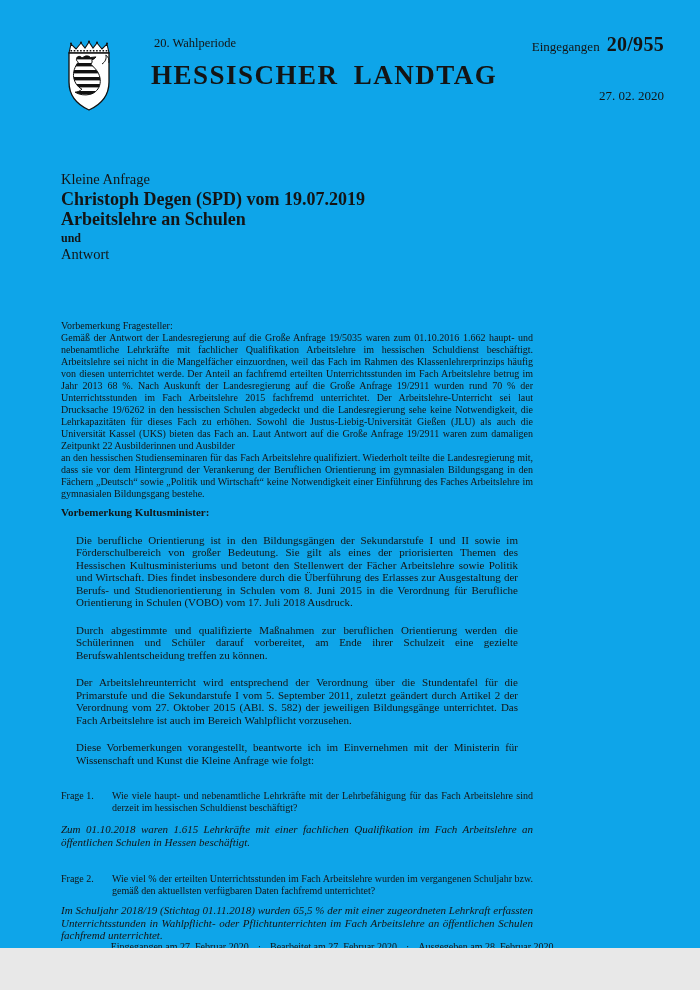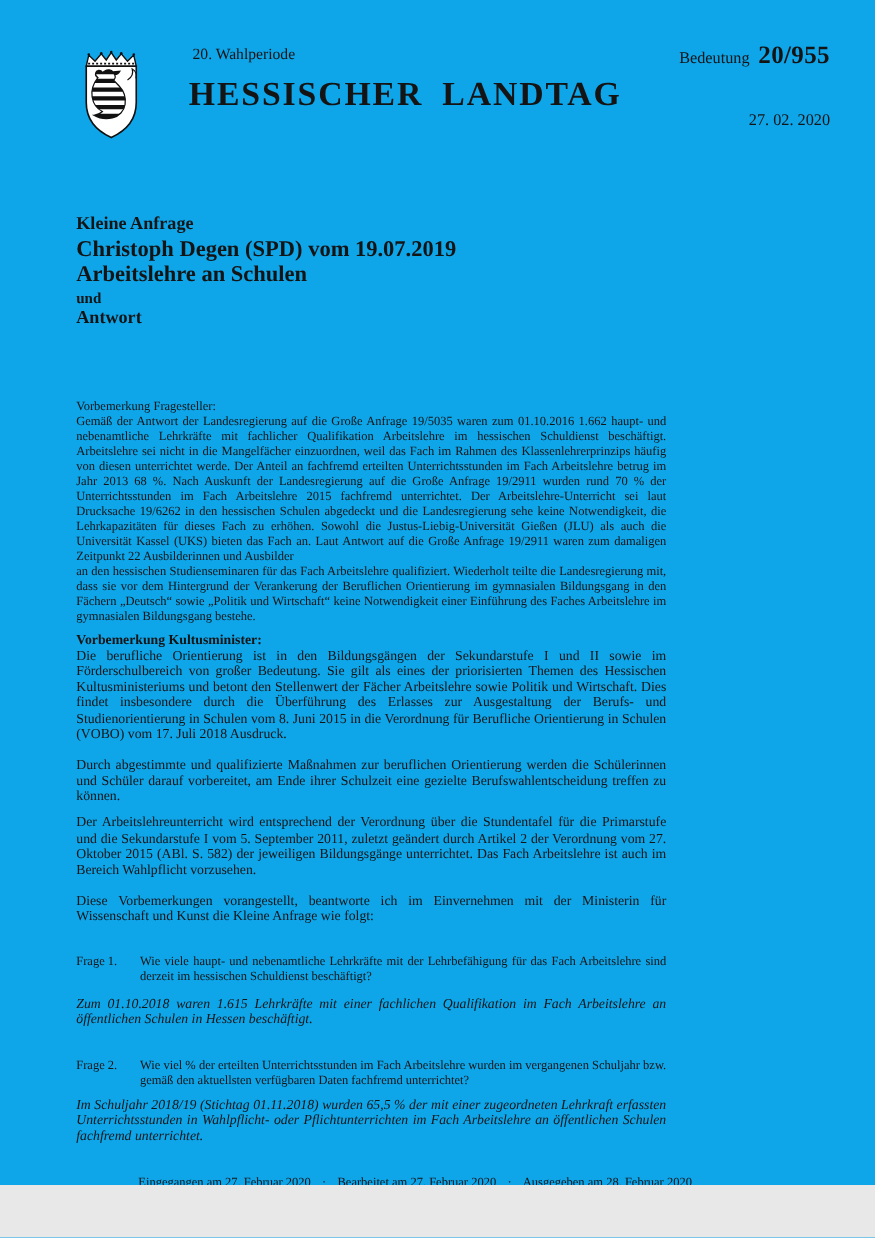--- a/index.html
+++ b/index.html
@@ -22,34 +22,34 @@
   }
   .drucksache{
     position:absolute;right:36px;top:33px;
     display:flex;align-items:baseline;gap:7px;
   }
   .ds-label{font-size:13px;}
   .ds-number{font-size:20px;font-weight:bold;letter-spacing:.3px;}
   .doc-date{position:absolute;right:36px;top:88px;font-size:13px;}
   
   .title-block{position:absolute;left:61px;top:171px;}
-  .tb-big{font-size:14.5px;font-weight:bold;line-height:17px;margin:0;}
+  .tb-big{font-size:14.5px;font-weight:normal;line-height:17px;margin:0;}
   .tb-mid{font-size:18px;font-weight:bold;line-height:15px;margin:4px 0 0 0;}
   .tb-subject{margin-top:5px;}
   .tb-und{font-size:12px;font-weight:bold;line-height:14px;margin:4px 0 0 0;}
   .tb-antwort{margin-top:1px;}
   .tb-minister{font-size:12px;font-weight:bold;line-height:14px;margin:4px 0 0 0;}
   
   .body{position:absolute;left:61px;top:320px;width:472px;}
   .small{font-size:10px;line-height:12px;}
   .reg{font-size:11px;line-height:12.5px;}
   .vf-heading{font-weight:normal;margin:0;}
   .vf-para{margin:0;text-align:justify;}
   .vk-heading{font-weight:bold;margin:6px 0 0 0;}
-  .vk-para{margin:0;text-align:justify;}
+  .vk-para{margin:15px;text-align:justify;}
   .mt-blank{margin-top:12.5px;}
   .mt-med{margin-top:8.5px;}
   .frage{display:flex;margin-top:24px;}
   .frage2{margin-top:25px;}
   .frage-label{width:51px;flex:none;}
   .frage-q{flex:1;text-align:justify;}
   .answer{margin:9px 0 0 0;text-align:justify;font-style:italic;}
   .answer2{margin-top:7px;}
   
   .footer{position:absolute;left:61px;top:941px;font-size:10px;line-height:12px;}
@@ -88,21 +88,21 @@
       <rect x="8" y="51" width="38" height="3.4" fill="#111111"></rect>
     </g>
     <path d="M20,18 c-1.5,-2.5 -5,-2 -5.5,0.5 c-0.4,1.8 0.6,3 1.8,3.6 c-3.5,4.5 -5.5,10 -4.6,15.5 c0.8,5 3.8,9.4 8.2,11.6 c-1.8,1.8 -4.2,2.8 -6.8,3 c4.4,2.6 9.8,3.4 14.8,2.2 c5.4,-1.3 9.4,-5.6 10.2,-11 c0.8,-5.4 -1.2,-10.8 -4.8,-14.6 l-4.4,-4.6 c1.2,-1.2 1.6,-3 0.8,-4.5 c1.8,-0.2 3.4,-1.2 4.2,-2.8 l-5.4,0.6 c-1.6,-1.8 -4.4,-2.2 -6.4,-0.8 z" fill="none" stroke="#111111" stroke-width="1"></path>
     <path d="M40,24 c3.2,-2 4.8,-5.4 3.8,-8.8 c2.6,1.4 3.8,4.6 3,7.6" fill="none" stroke="#111111" stroke-width="1"></path>
   </svg>
 
   <div class="wahlperiode">20. Wahlperiode</div>
   <div class="landtag-title">HESSISCHER LANDTAG</div>
 
   <div class="drucksache">
-    <span class="ds-label">Bedeutung</span>
+    <span class="ds-label">Eingegangen</span>
     <span class="ds-number">20/955</span>
   </div>
   <div class="doc-date">27. 02. 2020</div>
 
   <div class="title-block">
     <p class="tb-big">Kleine Anfrage</p>
     <p class="tb-mid">Christoph Degen (SPD) vom 19.07.2019</p>
     <p class="tb-mid tb-subject">Arbeitslehre an Schulen</p>
     <p class="tb-und">und</p>
     <p class="tb-big tb-antwort">Antwort</p>

